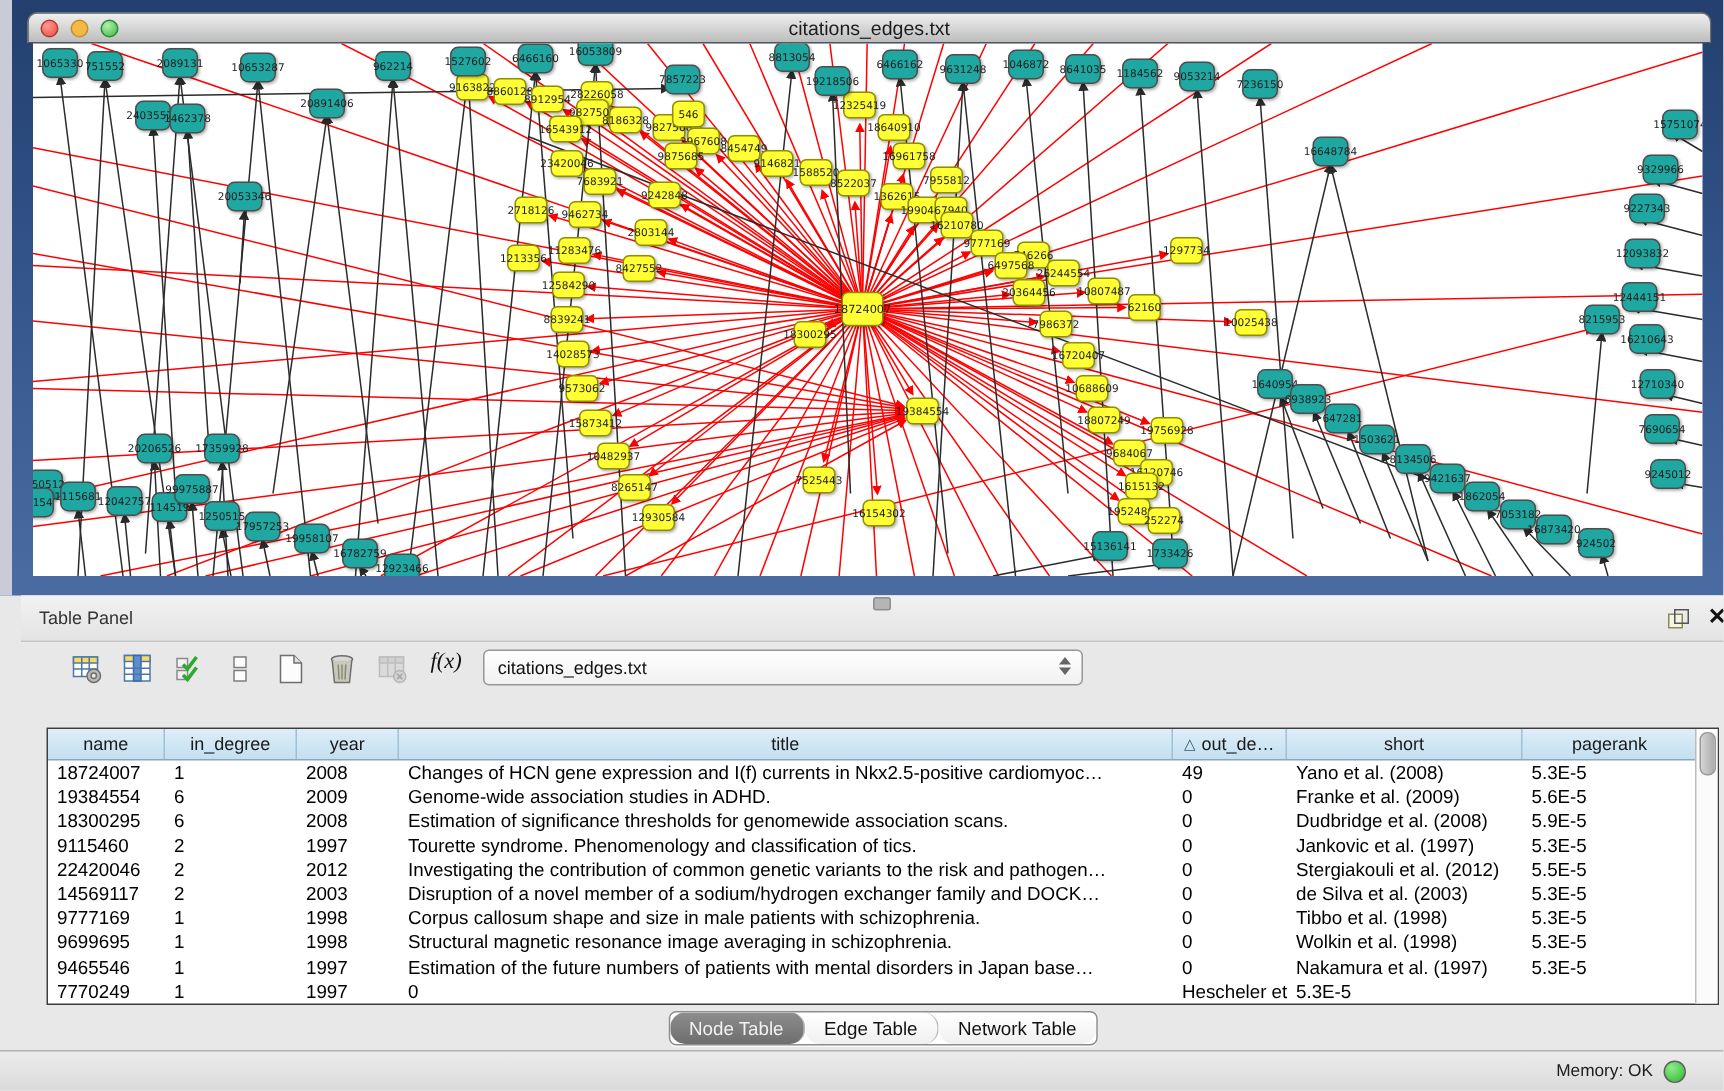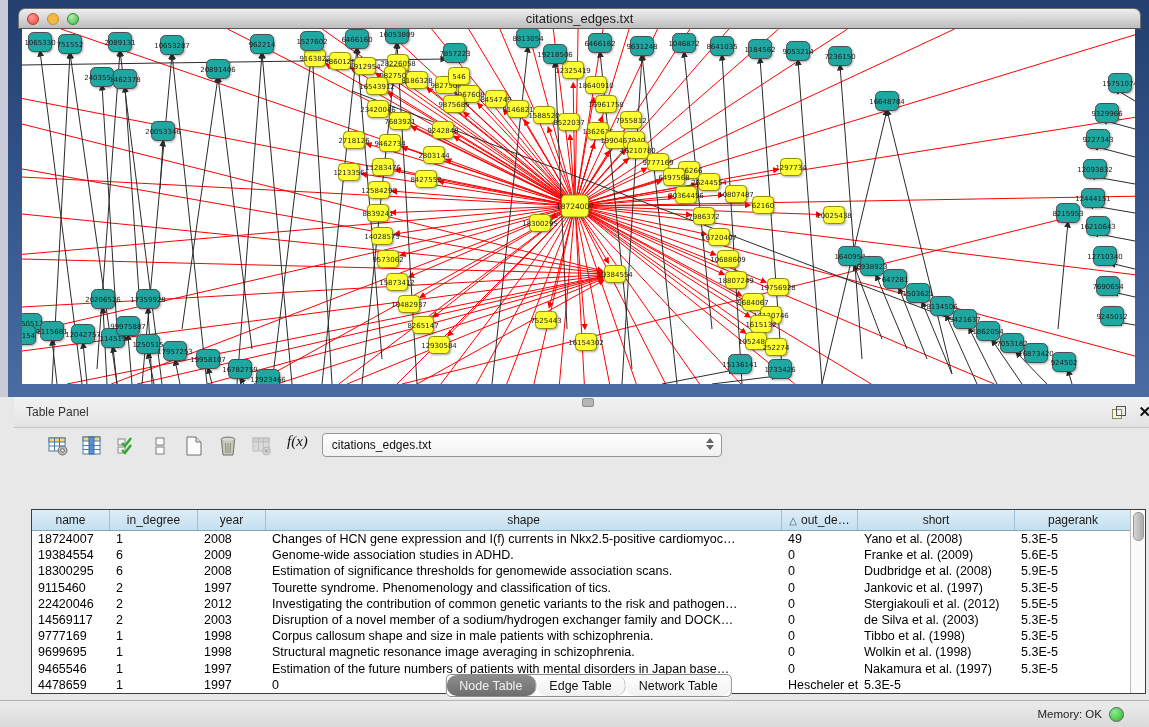--- a/index.html
+++ b/index.html
@@ -41,21 +41,21 @@
   .toolbar{position:absolute;left:0;top:36px;width:1149px;height:42px;display:flex;align-items:flex-start;padding-left:31px;box-sizing:border-box;}
   .tb-btn{width:26px;height:26px;display:flex;align-items:center;justify-content:center;margin-right:8px;}
   .fx{font-family:"Liberation Serif",serif;font-style:italic;font-size:15px;color:#111;margin:0 6px 0 4px;}
   .dropdown{position:relative;width:380px;height:22px;margin-left:8px;border:1px solid #979797;border-radius:4px;
     background:linear-gradient(#ffffff,#f1f1f1);display:flex;align-items:center;padding:0 9px;font-size:12px;color:#111;}
   .stepper{position:absolute;right:7px;top:4px;display:flex;flex-direction:column;gap:2px;}
   .stepper .up{width:0;height:0;border-left:4px solid transparent;border-right:4px solid transparent;border-bottom:5px solid #666;}
   .stepper .dn{width:0;height:0;border-left:4px solid transparent;border-right:4px solid transparent;border-top:5px solid #666;}
 
   .table-wrap{position:absolute;left:17px;top:88px;width:1115px;height:185px;box-sizing:border-box;
-    border:1px solid #3c3c3c;background:#fff;display:flex;margin-top:24px;}
+    border:1px solid #3c3c3c;background:#fff;display:flex;}
   .grid{flex:1;overflow:hidden;}
   .hrow,.drow{display:grid;grid-template-columns:78px 88px 68px 516px 76px 157px 117px;}
   .hrow{height:20px;background:linear-gradient(#ddeef8,#c4dff0);border-bottom:1px solid #8aa6b8;}
   .hcell{display:flex;align-items:center;justify-content:center;font-size:12px;color:#1a1a1a;
     border-right:1px solid #9fc0d4;box-sizing:border-box;white-space:nowrap;overflow:hidden;}
   .sortglyph{font-size:10px;color:#3c5a6e;margin-right:4px;}
   .drow{height:16.2px;font-size:12.5px;color:#000;align-items:center;}
   .dcell{padding-left:6px;white-space:nowrap;overflow:hidden;line-height:16px;}
   .vscroll{width:14px;background:#fbfbfb;border-left:1px solid #bcbcbc;position:relative;}
   .vthumb{position:absolute;left:2px;top:2px;width:9px;height:27px;border:1px solid #9a9a9a;border-radius:5px;
@@ -623,21 +623,21 @@
             <div class="hcell">
               <span>name</span>
             </div>
             <div class="hcell">
               <span>in_degree</span>
             </div>
             <div class="hcell">
               <span>year</span>
             </div>
             <div class="hcell">
-              <span>shape</span>
+              <span>title</span>
             </div>
             <div class="hcell">
               <span class="sortglyph">△</span>
               <span>out_de…</span>
             </div>
             <div class="hcell">
               <span>short</span>
             </div>
             <div class="hcell">
               <span>pagerank</span>
@@ -719,21 +719,21 @@
             <div class="drow">
               <div class="dcell">9465546</div>
               <div class="dcell">1</div>
               <div class="dcell">1997</div>
               <div class="dcell">Estimation of the future numbers of patients with mental disorders in Japan base…</div>
               <div class="dcell">0</div>
               <div class="dcell">Nakamura et al. (1997)</div>
               <div class="dcell">5.3E-5</div>
             </div>
             <div class="drow">
-              <div class="dcell">4478659</div>
+              <div class="dcell">7770249</div>
               <div class="dcell">1</div>
               <div class="dcell">1997</div>
               <div class="dcell">0</div>
               <div class="dcell">Hescheler et al. (1997)</div>
               <div class="dcell">5.3E-5</div>
             </div>
           </div>
       </div>
       <div class="vscroll">
         <span class="vthumb"></span>

